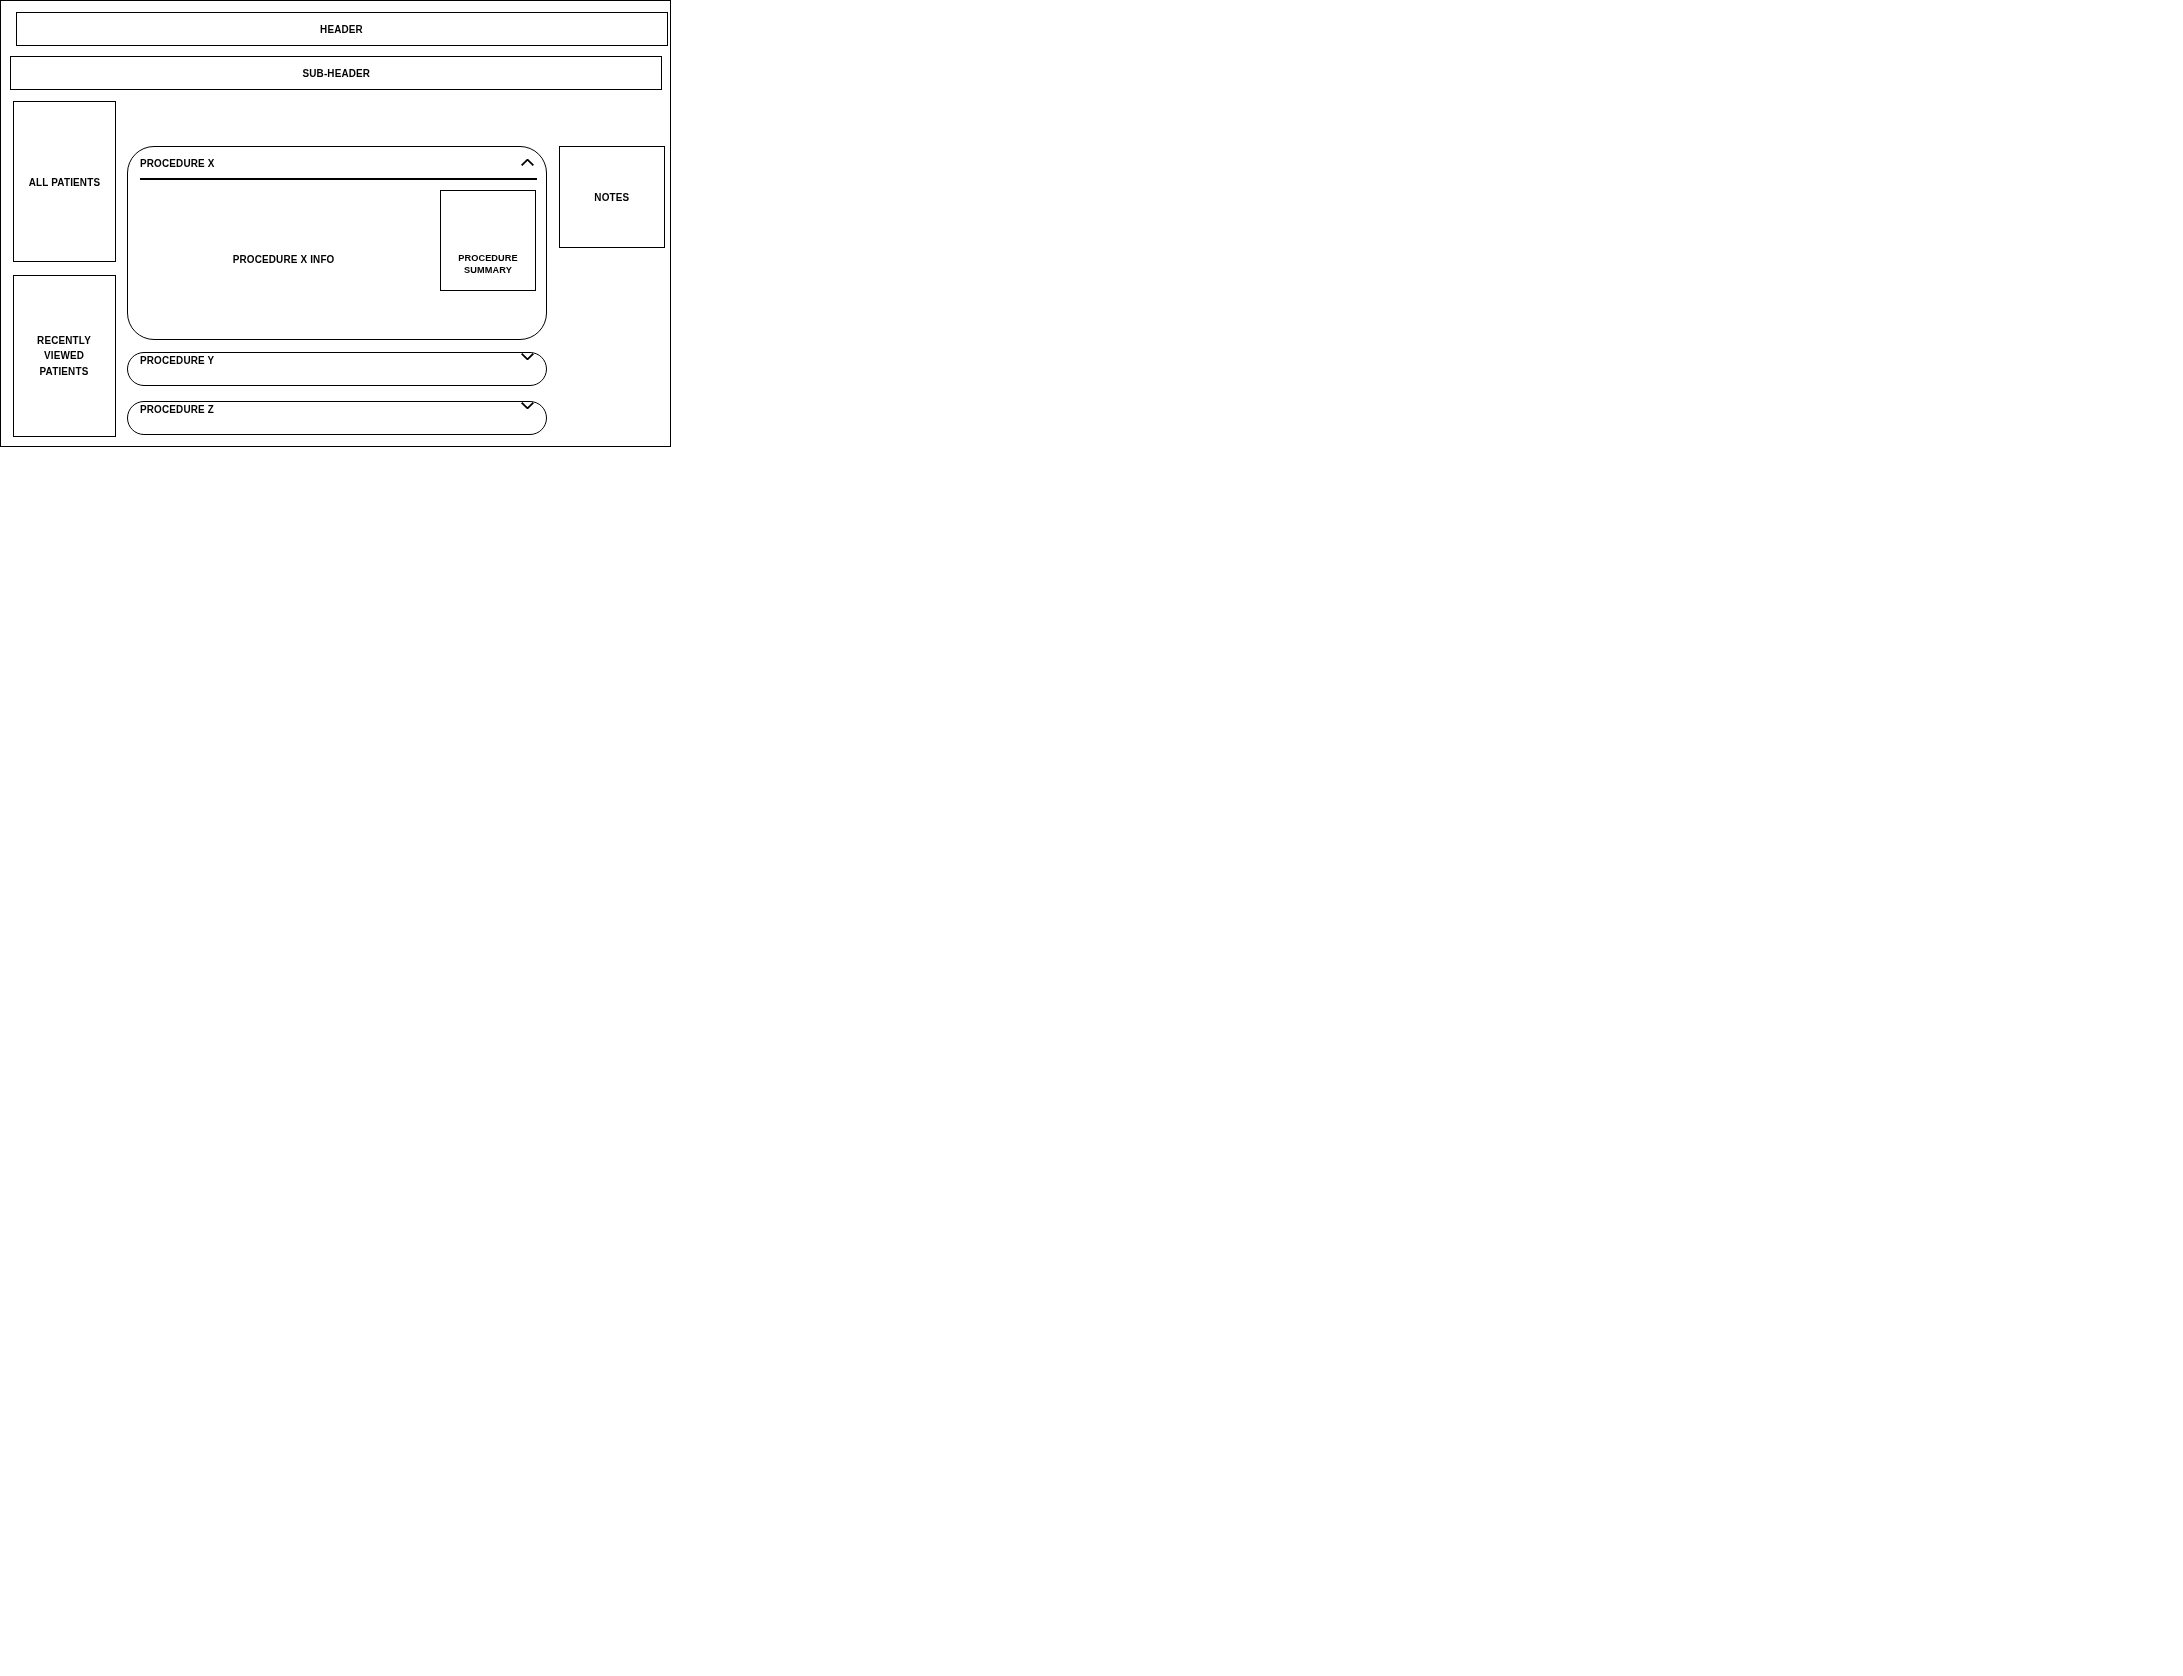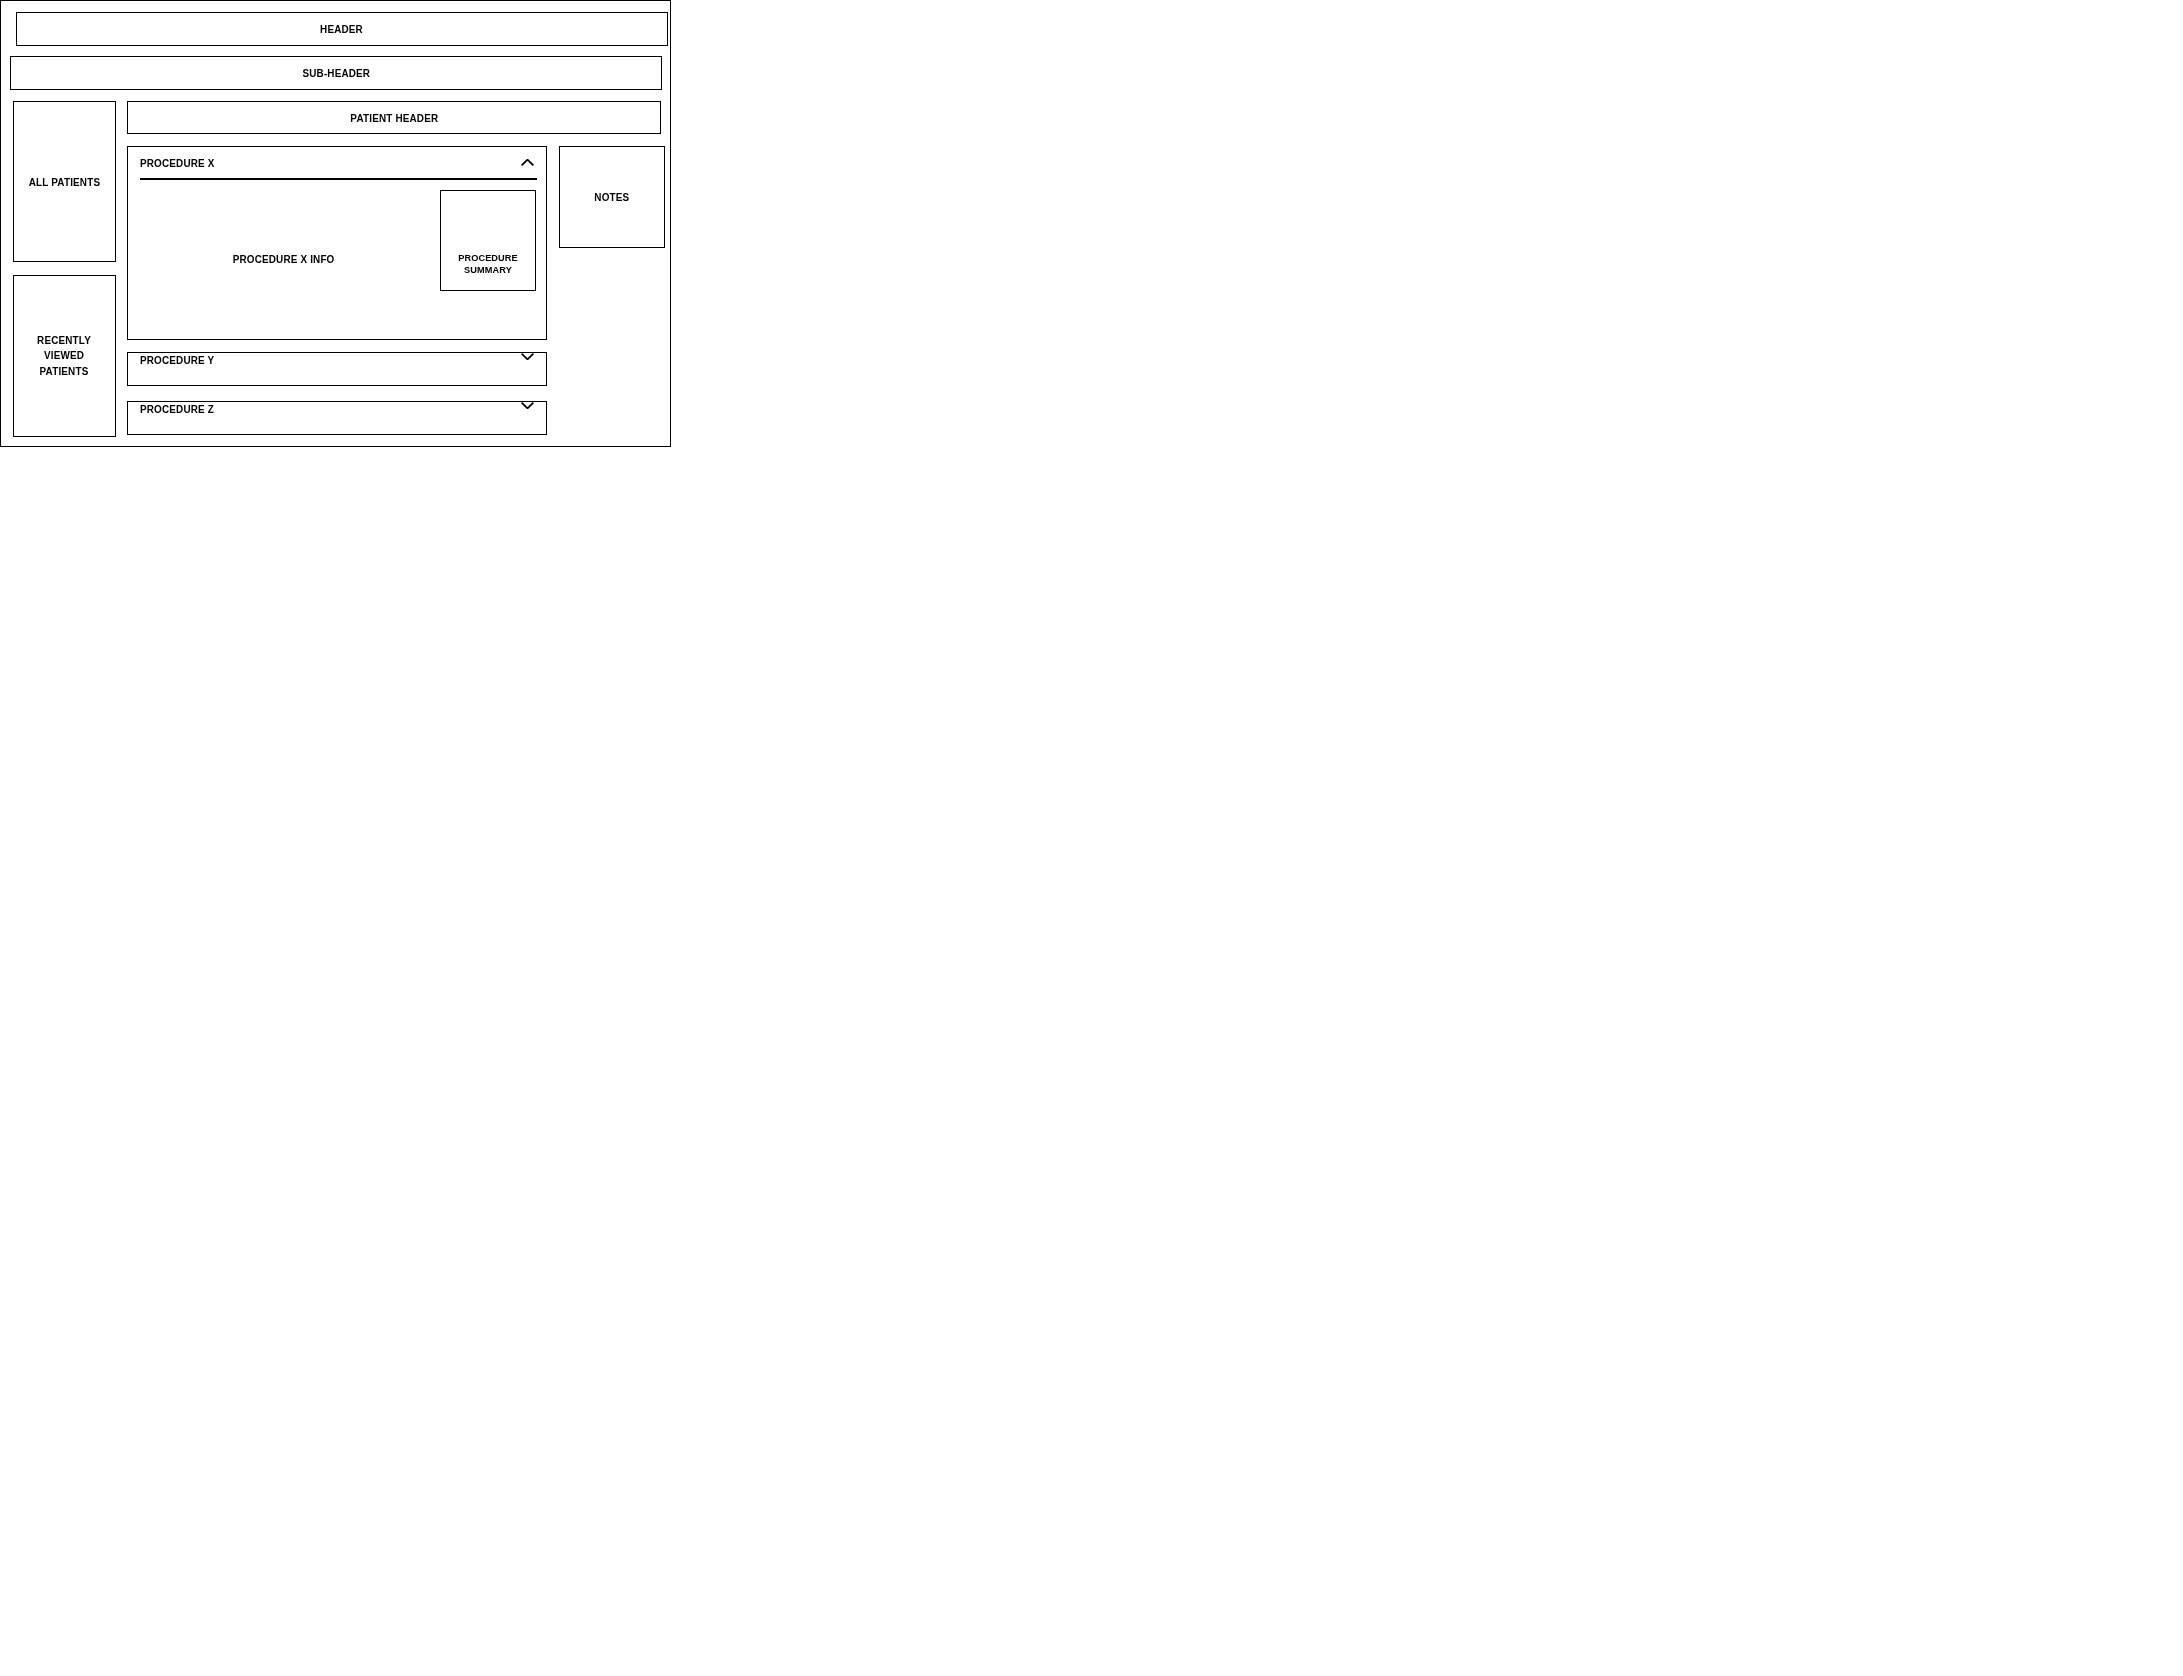--- a/index.html
+++ b/index.html
@@ -47,21 +47,21 @@
   .recently-box .lbl {
     white-space: normal;
     text-align: center;
     width: 70px;
     line-height: 1.32;
   }
 
   
   .patient-header-bar { left: 126px; top: 100px; width: 534px; height: 33px; }
 
-  .proc-panel { left: 126px; width: 420px; }
+  .proc-panel { left: 126px; width: 420px; border-radius: 27px; }
   .proc-x { top: 145px; height: 194px; }
   .proc-y { top: 351px; height: 34px; }
   .proc-z { top: 400px; height: 34px; }
 
   .proc-head {
     position: absolute;
     left: 0; top: 0; right: 0;
     height: 31px;
     display: flex;
     align-items: center;
@@ -137,23 +137,20 @@
   </div>
 
   <div class="box recently-box center-flex">
     <span class="lbl cond">RECENTLY VIEWED PATIENTS</span>
   </div>
 
   <div class="box all-patients-box center-flex">
     <span class="lbl cond">ALL PATIENTS</span>
   </div>
 
-  <div class="box patient-header-bar center-flex">
-    <span class="lbl cond">PATIENT HEADER</span>
-  </div>
 
   <div class="box proc-panel proc-x">
     <div class="proc-head">
       <span class="lbl cond-left">PROCEDURE X</span>
       <svg class="chev" width="13" height="7" viewBox="0 0 30 16">
         <polyline points="1.5,14.5 15,1.5 28.5,14.5" fill="none" stroke="#000000" stroke-width="4.2" stroke-linecap="butt" stroke-linejoin="miter"></polyline>
       </svg>
     </div>
     <div class="proc-sep"></div>
     <div class="info-area">

